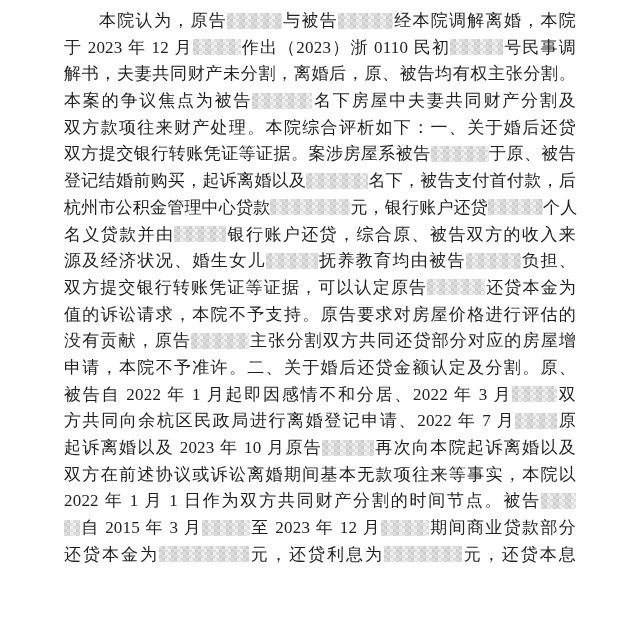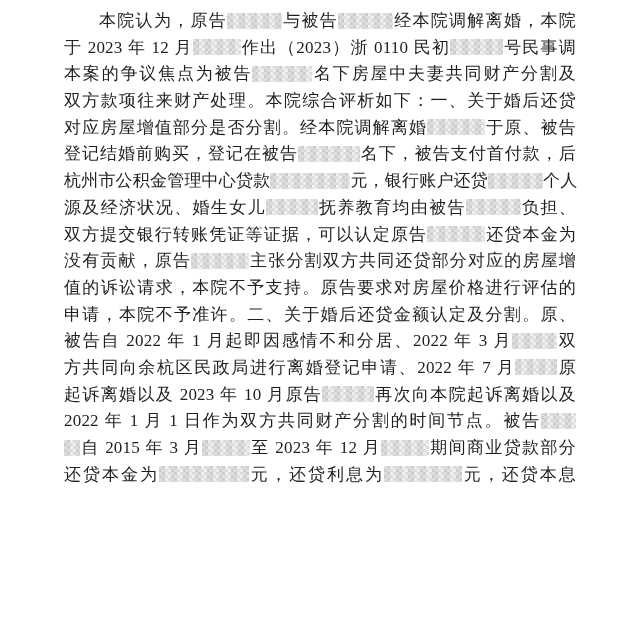--- a/index.html
+++ b/index.html
@@ -54,30 +54,33 @@
     background-size: 6px 6px, 6px 6px, auto;
   }
 </style>
 </head>
 <body>
 
 <div class="page">
   <div class="doc-body">
       <div class="line indent"><span class="seg">本院认为，原告</span><span class="redact" style="width: 55px;"></span><span class="seg">与被告</span><span class="redact" style="width: 55px;"></span><span class="seg">经本院调解离婚，本院</span></div>
       <div class="line"><span class="seg">于 2023 年 12 月</span><span class="redact" style="width: 48px;"></span><span class="seg">作出（2023）浙 0110 民初</span><span class="redact" style="width: 53px;"></span><span class="seg">号民事调</span></div>
+      <div class="line"><span class="seg">解书，夫妻共同财产未分割，离婚后，原、被告均有权主张分割。</span></div>
       <div class="line"><span class="seg">本案的争议焦点为被告</span><span class="redact" style="width: 60px;"></span><span class="seg">名下房屋中夫妻共同财产分割及</span></div>
       <div class="line"><span class="seg">双方款项往来财产处理。本院综合评析如下：一、关于婚后还贷</span></div>
-      <div class="line"><span class="seg">对应房屋增值部分是否分割。经本院调解离婚</span><span class="redact" style="width: 58px;"></span><span class="seg">于原、被告</span></div>
-      <div class="line"><span class="seg">登记结婚前购买，登记在被告</span><span class="redact" style="width: 62px;"></span><span class="seg">名下，被告支付首付款，后</span></div>
+      <div class="line"><span class="seg">双方提交银行转账凭证等证据。案涉房屋系被告</span><span class="redact" style="width: 58px;"></span><span class="seg">于原、被告</span></div>
+      <div class="line"><span class="seg">登记结婚前购买，起诉离婚以及</span><span class="redact" style="width: 62px;"></span><span class="seg">名下，被告支付首付款，后</span></div>
       <div class="line"><span class="seg">杭州市公积金管理中心贷款</span><span class="redact" style="width: 80px;"></span><span class="seg">元，银行账户还贷</span><span class="redact" style="width: 55px;"></span><span class="seg">个人</span></div>
+      <div class="line"><span class="seg">名义贷款并由</span><span class="redact" style="width: 52px;"></span><span class="seg">银行账户还贷，综合原、被告双方的收入来</span></div>
       <div class="line"><span class="seg">源及经济状况、婚生女儿</span><span class="redact" style="width: 52px;"></span><span class="seg">抚养教育均由被告</span><span class="redact" style="width: 55px;"></span><span class="seg">负担、</span></div>
       <div class="line"><span class="seg">双方提交银行转账凭证等证据，可以认定原告</span><span class="redact" style="width: 58px;"></span><span class="seg">还贷本金为</span></div>
+      <div class="line"><span class="seg">值的诉讼请求，本院不予支持。原告要求对房屋价格进行评估的</span></div>
       <div class="line"><span class="seg">没有贡献，原告</span><span class="redact" style="width: 58px;"></span><span class="seg">主张分割双方共同还贷部分对应的房屋增</span></div>
-      <div class="line"><span class="seg">值的诉讼请求，本院不予支持。原告要求对房屋价格进行评估的</span></div>
       <div class="line"><span class="seg">申请，本院不予准许。二、关于婚后还贷金额认定及分割。原、</span></div>
       <div class="line"><span class="seg">被告自 2022 年 1 月起即因感情不和分居、2022 年 3 月</span><span class="redact" style="width: 45px;"></span><span class="seg">双</span></div>
       <div class="line"><span class="seg">方共同向余杭区民政局进行离婚登记申请、2022 年 7 月</span><span class="redact" style="width: 42px;"></span><span class="seg">原</span></div>
       <div class="line"><span class="seg">起诉离婚以及 2023 年 10 月原告</span><span class="redact" style="width: 52px;"></span><span class="seg">再次向本院起诉离婚以及</span></div>
+      <div class="line"><span class="seg">双方在前述协议或诉讼离婚期间基本无款项往来等事实，本院以</span></div>
       <div class="line"><span class="seg">2022 年 1 月 1 日作为双方共同财产分割的时间节点。被告</span><span class="redact" style="width: 35px;"></span></div>
       <div class="line"><span class="redact" style="width: 16px;"></span><span class="seg">自 2015 年 3 月</span><span class="redact" style="width: 48px;"></span><span class="seg">至 2023 年 12 月</span><span class="redact" style="width: 48px;"></span><span class="seg">期间商业贷款部分</span></div>
       <div class="line"><span class="seg">还贷本金为</span><span class="redact" style="width: 90px;"></span><span class="seg">元，还贷利息为</span><span class="redact" style="width: 78px;"></span><span class="seg">元，还贷本息</span></div>
     </div>
 </div>
 
 </body></html>

